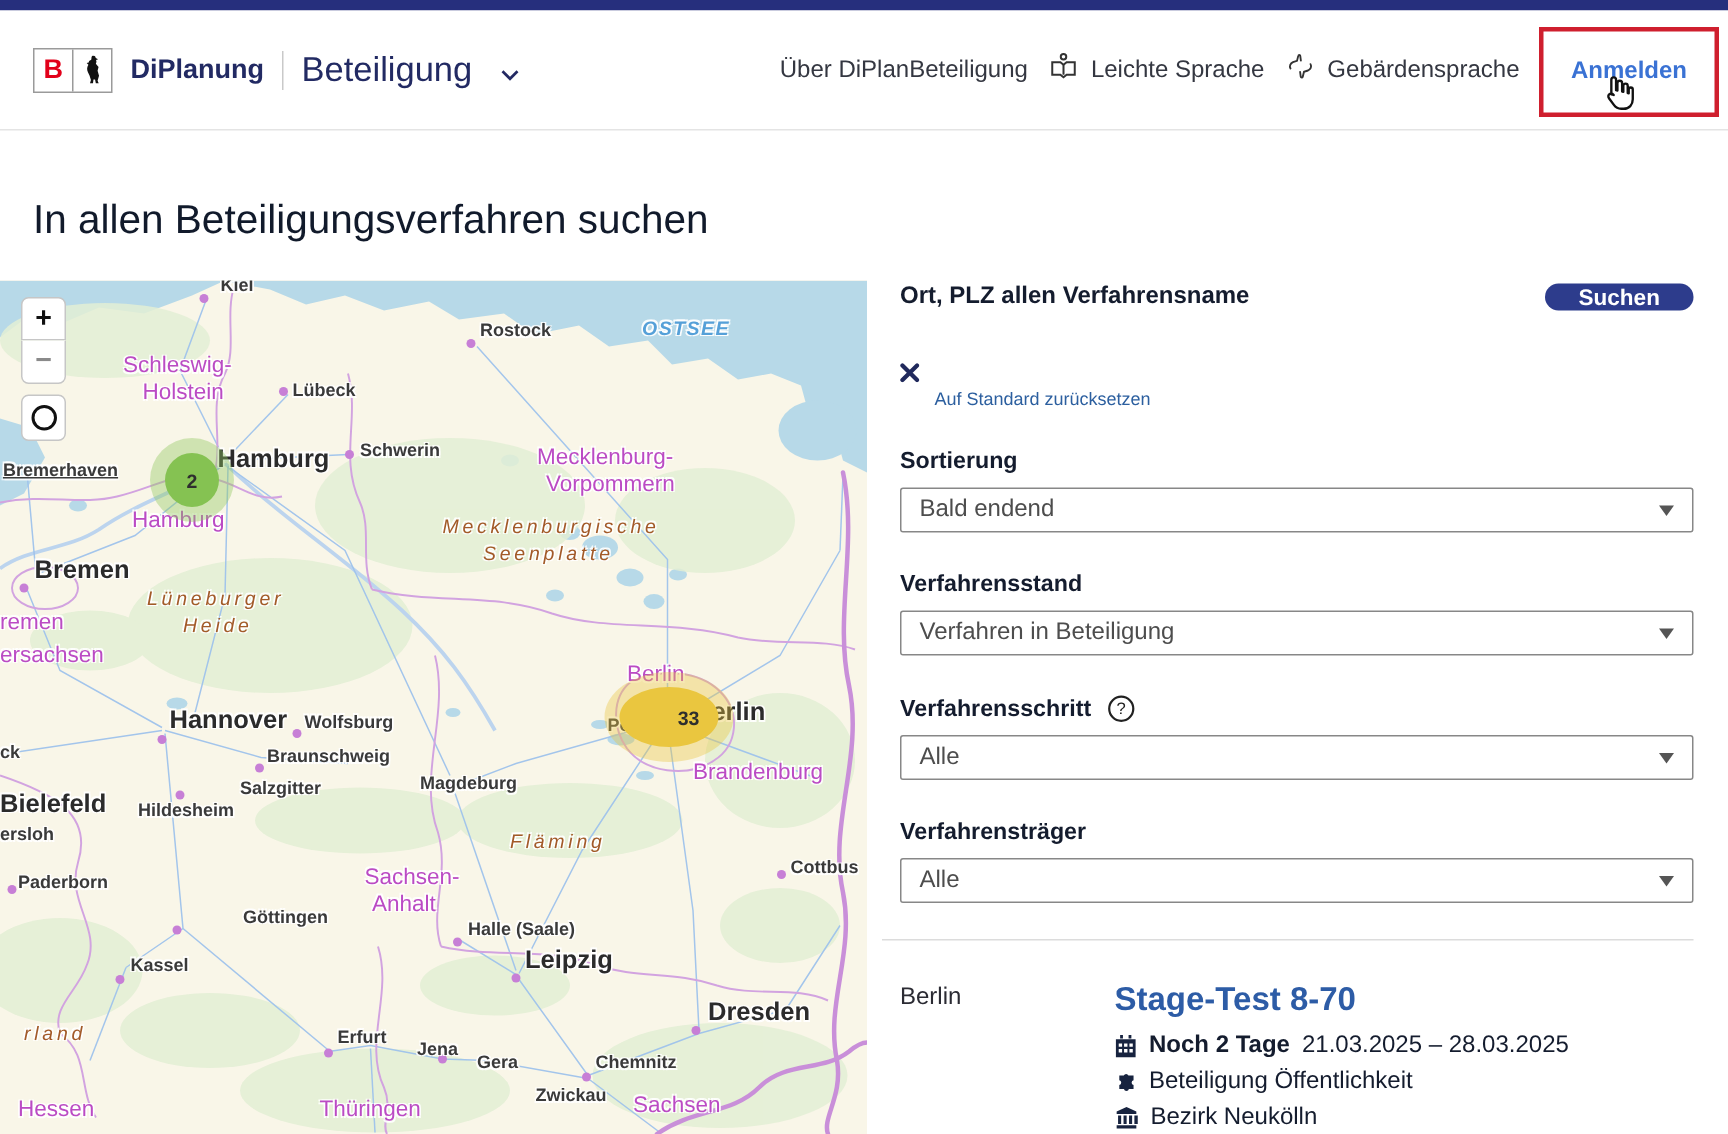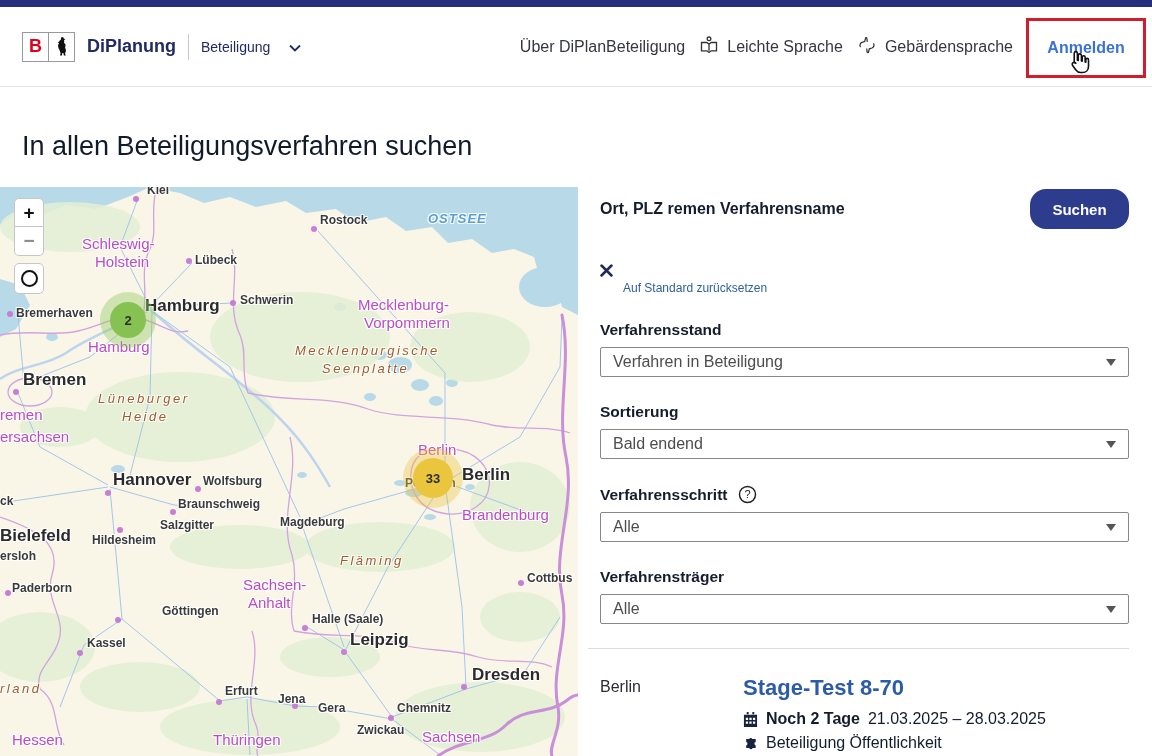--- a/index.html
+++ b/index.html
@@ -6,21 +6,21 @@
   body{width:1152px;height:756px;overflow:hidden;position:relative;background:#fff;
        font-family:"Liberation Sans","DejaVu Sans",sans-serif;color:#141c2e;}
   .topbar{height:7px;background:var(--topbar_navy,#262f7d);}
   .header{position:relative;height:79px;display:flex;align-items:center;
           padding:0 22px;border-bottom:1px solid #e4e4e4;background:#fff;}
   .logo-box{display:flex;border:1px solid #9a9a9a;height:28px;background:#fff;}
   .logo-cell{width:25px;display:flex;align-items:center;justify-content:center;}
   .logo-b{color:var(--brand_red,#e2001a);font-weight:700;font-size:18px;border-right:1px solid #9a9a9a;}
   .brand{margin-left:12px;font-size:18px;font-weight:700;color:#222a63;}
   .brand-divider{width:1px;height:26px;background:#c9c9c9;margin:0 12px;}
-  .section-menu{display:flex;align-items:center;gap:19px;font-size:14px;color:#222a63;cursor:pointer;}
+  .section-menu{display:flex;align-items:center;gap:19px;font-size:23px;color:#222a63;cursor:pointer;}
   .nav{margin-left:auto;margin-right:117px;display:flex;align-items:center;gap:14px;}
   .nav-item{display:flex;align-items:center;gap:8px;font-size:16px;color:#343741;cursor:pointer;}
   .annotation{position:absolute;top:11px;right:6px;width:114px;height:54px;
               border:3px solid var(--annotation_red,#cf1f2e);display:flex;align-items:center;justify-content:center;}
   .login{color:var(--login_blue,#3a72d4);font-size:16px;font-weight:600;cursor:pointer;}
   .cursor{position:absolute;left:36px;top:27px;}
   h1{position:absolute;top:131px;left:22px;margin:0;font-size:27px;font-weight:400;color:#111a2b;}
 
   
   .map{position:absolute;top:187px;left:0;width:578px;bottom:0;background:#f9f6e8;overflow:hidden;cursor:grab;}
@@ -30,35 +30,35 @@
                 -1px 1px 0 rgba(255,255,255,.9),1px 1px 0 rgba(255,255,255,.9);}
   .city{font-size:12px;font-weight:600;color:#3a3a3a;}
   .bigcity{font-size:17px;font-weight:700;color:#2b2b2b;}
   .state{font-size:15px;color:#bb4bc4;}
   .region{font-size:13px;font-style:italic;color:#a25a28;letter-spacing:2.5px;}
   .sea{font-size:13px;font-style:italic;font-weight:700;color:#55a0d8;letter-spacing:1px;}
   .dot{position:absolute;width:6px;height:6px;border-radius:50%;background:#c77fd6;z-index:2;}
   .cluster{position:absolute;border-radius:50%;display:flex;align-items:center;justify-content:center;
            font-size:13px;font-weight:600;color:#2e2e2e;z-index:5;cursor:pointer;}
   .cluster.green{background:var(--cluster_green,#85c252);box-shadow:0 0 0 10px rgba(146,199,96,.40);}
-  .cluster.yellow{background:var(--cluster_yellow,#eac63f);box-shadow:0 0 0 10px rgba(234,198,63,.38);}
+  .cluster.yellow{background:var(--cluster_yellow,#eac63f);box-shadow:0 0 0 10px rgba(234,198,63,.38);padding-left:26px;}
   .zoomctrl{position:absolute;left:14px;top:11px;z-index:10;width:30px;}
   .zbtn{width:30px;height:29px;background:#fff;border:1px solid #c6c6c6;display:flex;
         align-items:center;justify-content:center;font-size:19px;font-weight:700;color:#111;
         box-sizing:border-box;cursor:pointer;}
   .zbtn.zin{border-radius:5px 5px 0 0;}
   .zbtn.zout{border-radius:0 0 5px 5px;border-top:none;color:#8a8a8a;}
   .zbtn.locate{margin-top:7px;border-radius:5px;height:31px;}
   .circle-glyph{width:13px;height:13px;border:2.5px solid #111;border-radius:50%;}
 
   
   .panel{position:absolute;top:187px;left:600px;right:23px;bottom:0;}
   .row1{display:flex;justify-content:space-between;align-items:center;margin-top:2px;}
   .qlabel{font-size:16px;font-weight:600;color:#141c2e;}
-  .btn-search{height:40px;min-width:99px;border:none;border-radius:16px;background:var(--accent_navy,#2d3c8c);
+  .btn-search{height:18px;min-width:99px;border:none;border-radius:16px;background:var(--accent_navy,#2d3c8c);
               color:#fff;font-size:15px;font-weight:700;font-family:inherit;cursor:pointer;padding:0 20px;}
   .reset{display:flex;align-items:center;gap:10px;margin-top:17px;cursor:pointer;}
   .reset span{font-size:12px;color:var(--link_blue,#2c5f9f);margin-top:35px;}
   .fgroup{margin-top:26px;}
   .flabel-row{display:flex;align-items:center;gap:10px;}
   .flabel{font-size:15.5px;font-weight:700;color:#141c2e;}
   .fselect{margin-top:8px;height:30px;border:1px solid #878787;border-radius:2px;display:flex;
            align-items:center;padding:0 12px;justify-content:space-between;cursor:pointer;background:#fff;box-sizing:border-box;}
   .fvalue{font-size:16px;color:#4d4d4d;}
   .selarrow{width:0;height:0;border-left:5.5px solid transparent;border-right:5.5px solid transparent;
@@ -240,21 +240,21 @@
       </div>
   </div>
   <div id="map-layers">
       <div class="maplabel city" style="left: 147px; top: -4px;">Kiel</div>
       <div class="maplabel city" style="left: 320px; top: 26px;">Rostock</div>
       <div class="maplabel sea" style="left: 428px; top: 24px;">OSTSEE</div>
       <div class="maplabel city" style="left: 195px; top: 66px;">Lübeck</div>
       <div class="maplabel state" style="left: 82px; top: 48px;">Schleswig-</div>
       <div class="maplabel state" style="left: 95px; top: 66px;">Holstein</div>
       <div class="maplabel city" style="left: 240px; top: 106px; text-align: center;">Schwerin</div>
-      <div class="maplabel city" style="left: 16px; top: 119px;">Bremerhaven</div>
+      <div class="maplabel city" style="left: 2px; top: 119px; text-decoration: underline;">Bremerhaven</div>
       <div class="maplabel bigcity" style="left: 145px; top: 109px;">Hamburg</div>
       <div class="maplabel state" style="left: 88px; top: 151px;">Hamburg</div>
       <div class="maplabel state" style="left: 358px; top: 109px;">Mecklenburg-</div>
       <div class="maplabel state" style="left: 364px; top: 127px;">Vorpommern</div>
       <div class="maplabel region" style="left: 295px; top: 156px;">Mecklenburgische</div>
       <div class="maplabel region" style="left: 322px; top: 174px;">Seenplatte</div>
       <div class="maplabel bigcity" style="left: 23px; top: 183px;">Bremen</div>
       <div class="maplabel state" style="left: 0px; top: 219px;">remen</div>
       <div class="maplabel state" style="left: 0px; top: 241px;">ersachsen</div>
       <div class="maplabel region" style="left: 98px; top: 204px;">Lüneburger</div>
@@ -275,21 +275,21 @@
       <div class="maplabel region" style="left: 340px; top: 366px;">Fläming</div>
       <div class="maplabel city" style="left: 527px; top: 384px;">Cottbus</div>
       <div class="maplabel state" style="left: 243px; top: 389px;">Sachsen-</div>
       <div class="maplabel state" style="left: 248px; top: 407px;">Anhalt</div>
       <div class="maplabel city" style="left: 12px; top: 394px;">Paderborn</div>
       <div class="maplabel city" style="left: 127px; top: 417px; padding-left: 35px;">Göttingen</div>
       <div class="maplabel city" style="left: 312px; top: 425px;">Halle (Saale)</div>
       <div class="maplabel bigcity" style="left: 350px; top: 443px;">Leipzig</div>
       <div class="maplabel city" style="left: 87px; top: 449px;">Kassel</div>
       <div class="maplabel bigcity" style="left: 472px; top: 478px;">Dresden</div>
-      <div class="maplabel region" style="left: 0px; top: 494px;">rland</div>
+      <div class="maplabel region" style="left: 16px; top: 494px;">rland</div>
       <div class="maplabel city" style="left: 225px; top: 497px;">Erfurt</div>
       <div class="maplabel city" style="left: 278px; top: 505px;">Jena</div>
       <div class="maplabel city" style="left: 318px; top: 514px;">Gera</div>
       <div class="maplabel city" style="left: 397px; top: 514px;">Chemnitz</div>
       <div class="maplabel city" style="left: 357px; top: 536px;">Zwickau</div>
       <div class="maplabel state" style="left: 12px; top: 544px;">Hessen</div>
       <div class="maplabel state" style="left: 213px; top: 544px;">Thüringen</div>
       <div class="maplabel state" style="left: 422px; top: 541px;">Sachsen</div>
       <div class="dot" style="left: 133px; top: 9px;"></div>
       <div class="dot" style="left: 311px; top: 39px;"></div>
@@ -312,50 +312,50 @@
       <div class="dot" style="left: 216px; top: 512px;"></div>
       <div class="dot" style="left: 292px; top: 516px;"></div>
       <div class="dot" style="left: 518px; top: 393px;"></div>
       <div class="cluster green" style="width: 36px; height: 36px; left: 110px; top: 115px;">2</div>
       <div class="cluster yellow" style="width: 40px; height: 40px; left: 413px; top: 271px;">33</div>
     </div>
 </div>
 
 <div class="panel">
   <div class="row1">
-    <div class="qlabel">Ort, PLZ remen Verfahrensname</div>
+    <div class="qlabel">Ort, PLZ allen Verfahrensname</div>
     <button class="btn-search">Suchen</button>
   </div>
 
   <div class="reset">
     <svg width="13" height="13" viewBox="0 0 12 12">
         <path d="M1.5 1.5l9 9M10.5 1.5l-9 9" stroke="#20295c" stroke-width="2.6" stroke-linecap="round"></path>
       </svg>
     <span>Auf Standard zurücksetzen</span>
   </div>
 
   <div id="filters">
   <div class="fgroup">
     <div class="flabel-row">
+      <span class="flabel">Sortierung</span>
+
+    </div>
+    <div class="fselect">
+      <span class="fvalue">Bald endend</span>
+      <span class="selarrow"></span>
+    </div>
+  </div>
+
+  <div class="fgroup">
+    <div class="flabel-row">
       <span class="flabel">Verfahrensstand</span>
 
     </div>
     <div class="fselect">
       <span class="fvalue">Verfahren in Beteiligung</span>
-      <span class="selarrow"></span>
-    </div>
-  </div>
-
-  <div class="fgroup">
-    <div class="flabel-row">
-      <span class="flabel">Sortierung</span>
-
-    </div>
-    <div class="fselect">
-      <span class="fvalue">Bald endend</span>
       <span class="selarrow"></span>
     </div>
   </div>
 
   <div class="fgroup">
     <div class="flabel-row">
       <span class="flabel">Verfahrensschritt</span>
       <span class="help-icn" style="display: flex;">
         <svg width="19" height="19" viewBox="0 0 18 18">
               <circle cx="9" cy="9" r="7.6" fill="none" stroke="#222" stroke-width="1.4"></circle>

